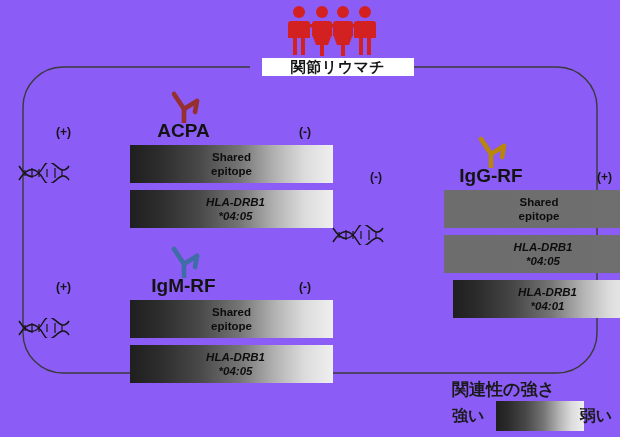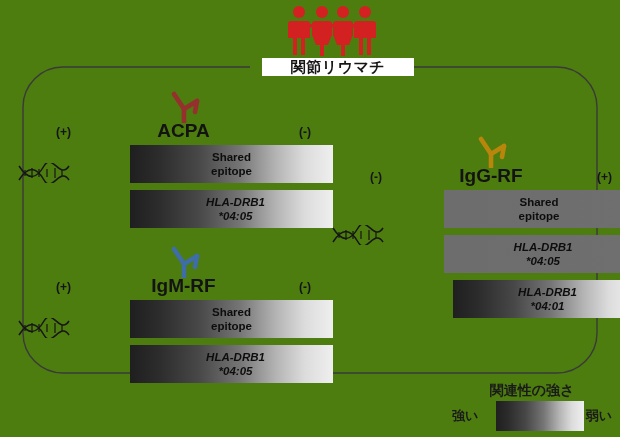--- a/index.html
+++ b/index.html
@@ -8,21 +8,21 @@
     background: #ffffff;
   }
   body {
     font-family: "Liberation Sans", sans-serif;
     -webkit-font-smoothing: antialiased;
   }
   #canvas {
     position: relative;
     width: 620px;
     height: 437px;
-    background: #4d7c0f;
+    background: #8b5cf6;
     overflow: hidden;
   }
 
   
   .people {
     position: absolute;
     left: 285px;
     top: 4px;
     width: 92px;
     height: 52px;
@@ -137,37 +137,36 @@
     height: 20px;
   }
 
   
   .legend { position: absolute; }
   .legend-title {
     position: absolute;
     left: 0;
     top: 0;
     width: 100%;
-    text-align: center;
-    font-size: 14px;
+    font-size: 17px;
     font-weight: 700;
     color: #1a1a1a;
     line-height: 14px;
   }
   .legend-bar {
     position: absolute;
     left: 44px;
     top: 18px;
     width: 88px;
     height: 30px;
   }
   .legend-side {
     position: absolute;
     top: 26px;
-    font-size: 13px;
+    font-size: 16px;
     font-weight: 700;
     color: #1a1a1a;
     line-height: 14px;
   }
   .legend-side.strong { left: 0px; }
   .legend-side.weak   { right: 0px; margin-left: 8px; }
 </style>
 </head>
 <body>
 

